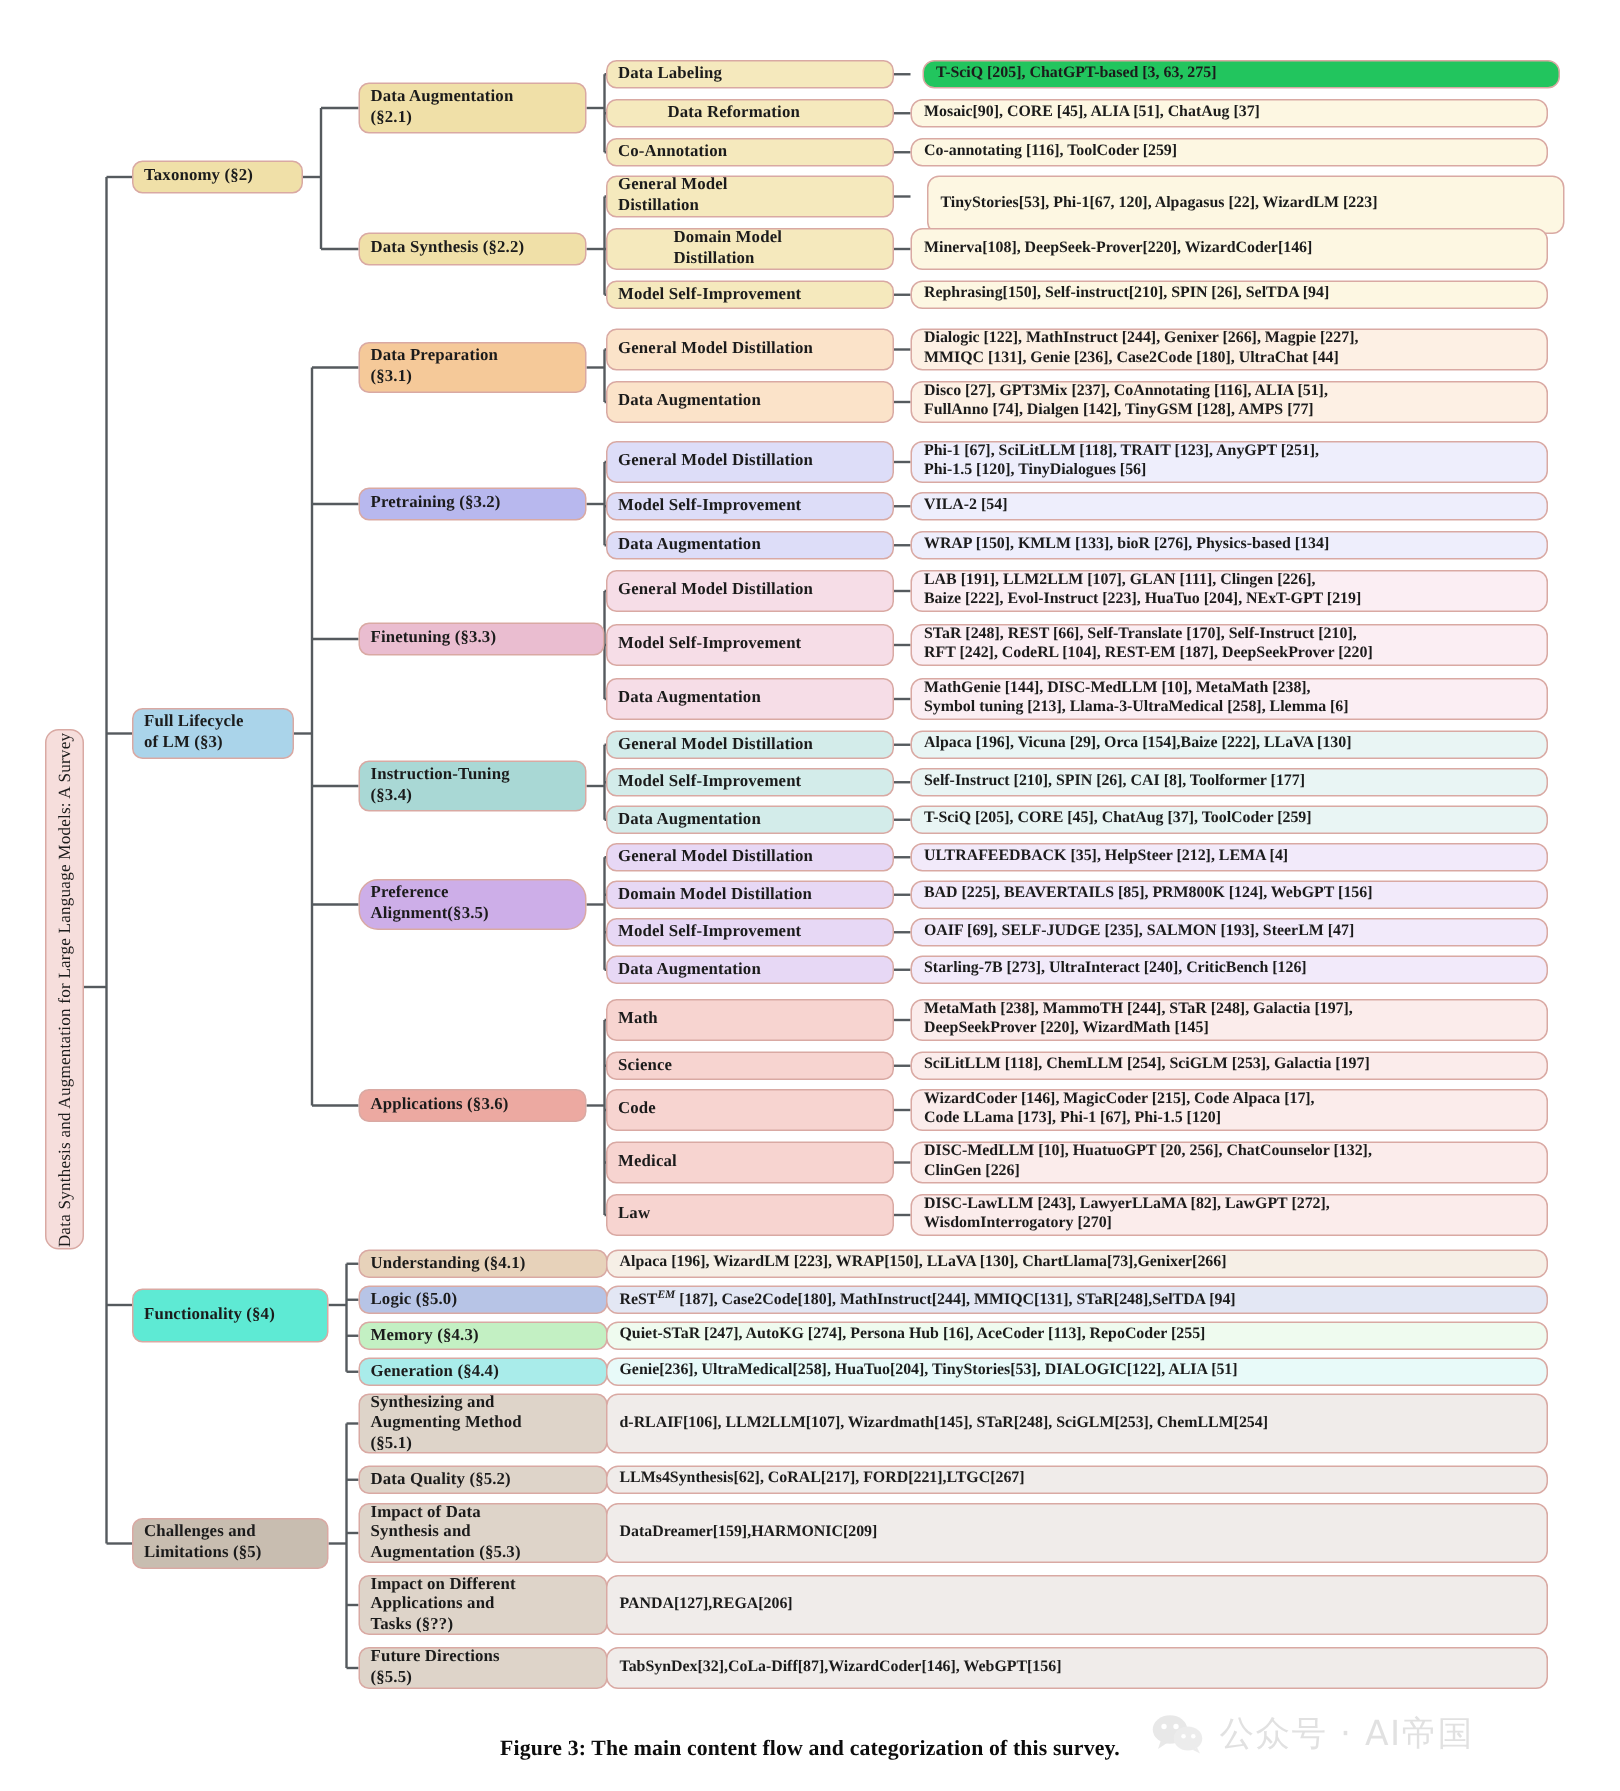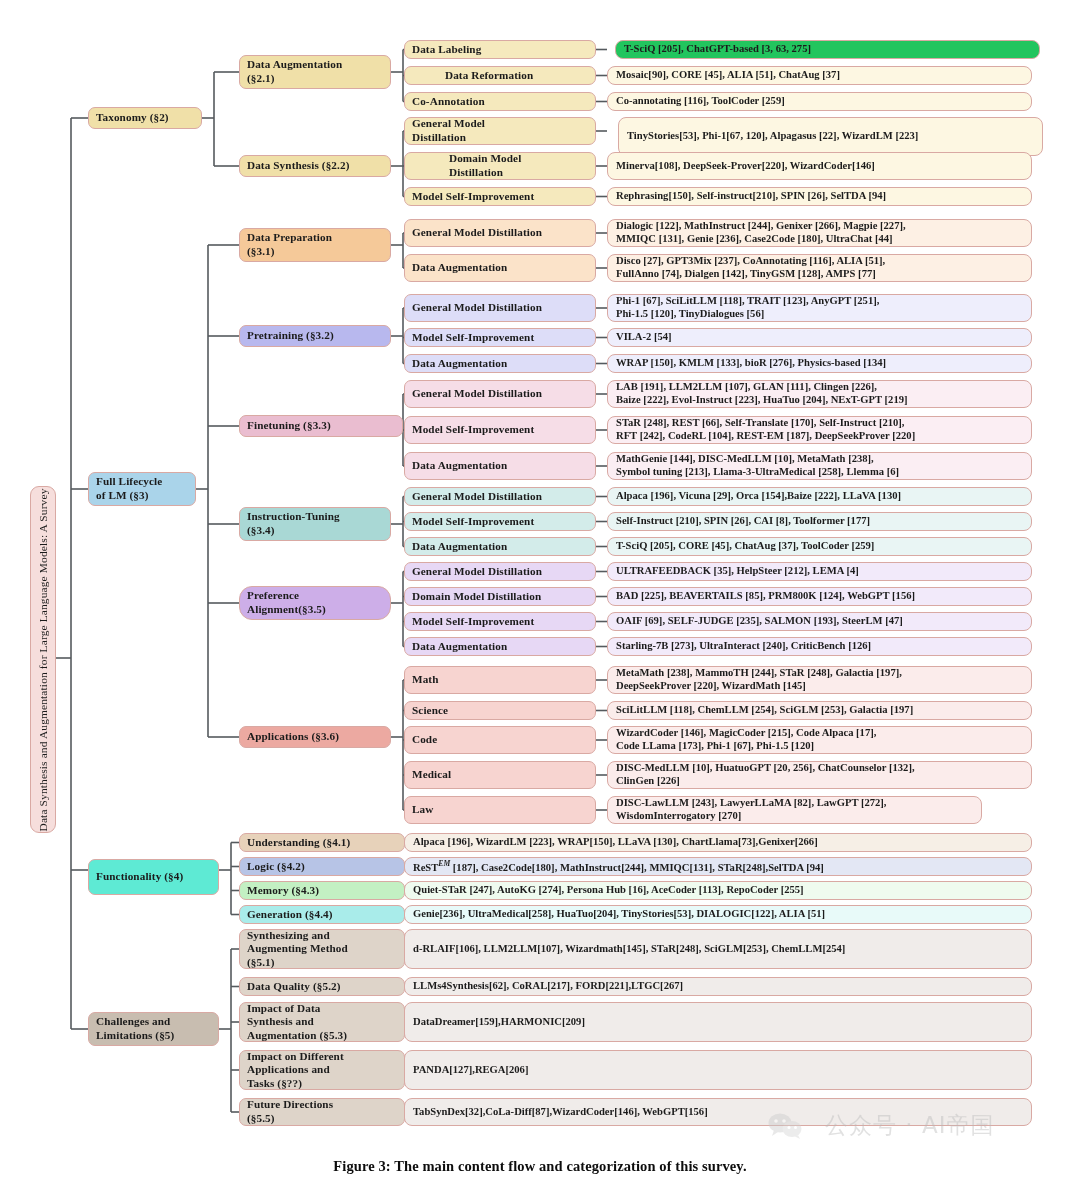--- a/index.html
+++ b/index.html
@@ -85,24 +85,24 @@
     width: 1080px;
     text-align: center;
     font-size: 14.5px;
     font-weight: 700;
     letter-spacing: 0.1px;
     color: #0d0d0d;
   }
   
   #watermark {
     position: absolute;
-    left: 768px; top: 1110px;
+    left: 768px; top: 1140px;
     display: flex;
     align-items: center;
-    gap: 21px;
+    gap: 9px;
     opacity: 0.42;
     pointer-events: none;
   }
   #watermark .wm-text {
     font-family: "DejaVu Sans", sans-serif;
     font-size: 23px;
     color: #b9b9b9;
     letter-spacing: 1px;
     white-space: nowrap;
   }
@@ -404,31 +404,31 @@
       </div>
       <div class="node lvl2" style="left: 404px; top: 761px; width: 192px; min-height: 28px; height: 28px; background: rgb(247, 212, 208);">
         <span class="txt">Medical</span>
       </div>
       <div class="node leaf" style="left: 607px; top: 761px; width: 425px; min-height: 28px; height: 28px; background: rgb(251, 236, 235);">
         <span class="txt">DISC-MedLLM [10], HuatuoGPT [20, 256], ChatCounselor [132],<br>ClinGen [226]</span>
       </div>
       <div class="node lvl2" style="left: 404px; top: 796px; width: 192px; min-height: 28px; height: 28px; background: rgb(247, 212, 208);">
         <span class="txt">Law</span>
       </div>
-      <div class="node leaf" style="left: 607px; top: 796px; width: 375px; min-height: 28px; height: 28px; background: rgb(251, 236, 235);">
+      <div class="node leaf" style="left: 607px; top: 796px; width: 425px; min-height: 28px; height: 28px; background: rgb(251, 236, 235);">
         <span class="txt">DISC-LawLLM [243], LawyerLLaMA [82], LawGPT [272],<br>WisdomInterrogatory [270]</span>
       </div>
       <div class="node lvl1" style="left: 88px; top: 859px; width: 131px; min-height: 22px; height: 36px; background: #5eead4;">
         <span class="txt">Functionality (§4)</span>
       </div>
       <div class="node lvl2" style="left: 239px; top: 833px; width: 166px; min-height: 19px; height: 19px; background: rgb(231, 210, 186);">
         <span class="txt">Understanding (§4.1)</span>
       </div>
       <div class="node lvl2" style="left: 239px; top: 857px; width: 166px; min-height: 19px; height: 19px; background: rgb(183, 196, 230);">
-        <span class="txt">Logic (§4.2)</span>
+        <span class="txt">Logic (§5.0)</span>
       </div>
       <div class="node lvl2" style="left: 239px; top: 881px; width: 166px; min-height: 19px; height: 19px; background: rgb(195, 240, 195);">
         <span class="txt">Memory (§4.3)</span>
       </div>
       <div class="node lvl2" style="left: 239px; top: 905px; width: 166px; min-height: 19px; height: 19px; background: rgb(169, 236, 234);">
         <span class="txt">Generation (§4.4)</span>
       </div>
       <div class="node leaf" style="left: 404px; top: 833px; width: 628px; min-height: 19px; height: 19px; background: rgb(246, 239, 230);">
         <span class="txt">Alpaca [196], WizardLM [223], WRAP[150], LLaVA [130], ChartLlama[73],Genixer[266]</span>
       </div>

